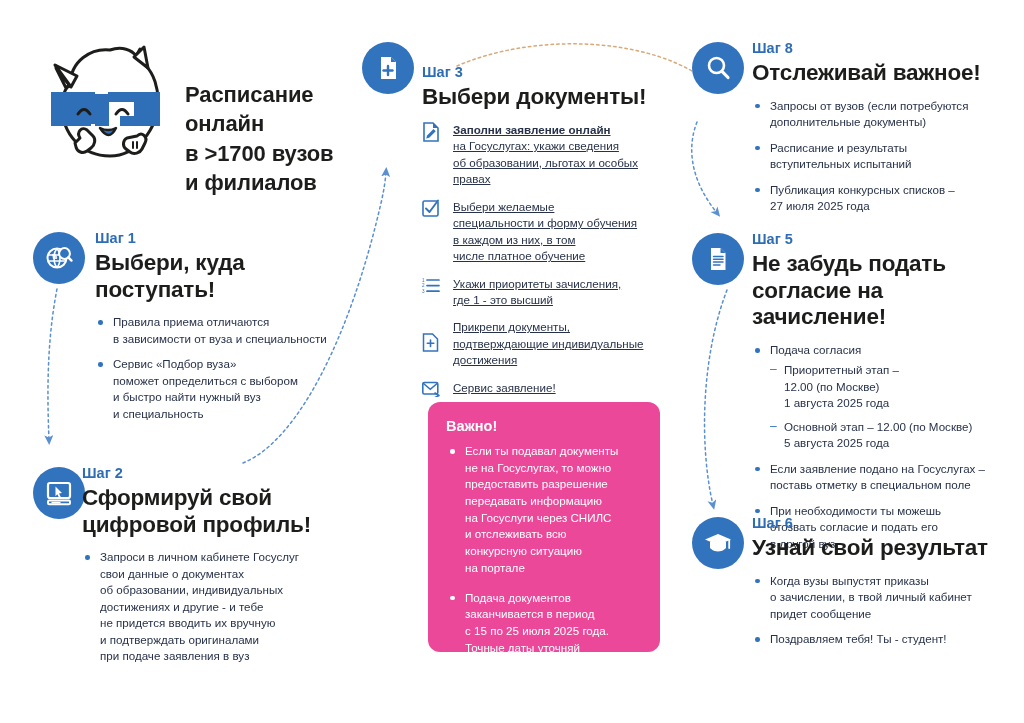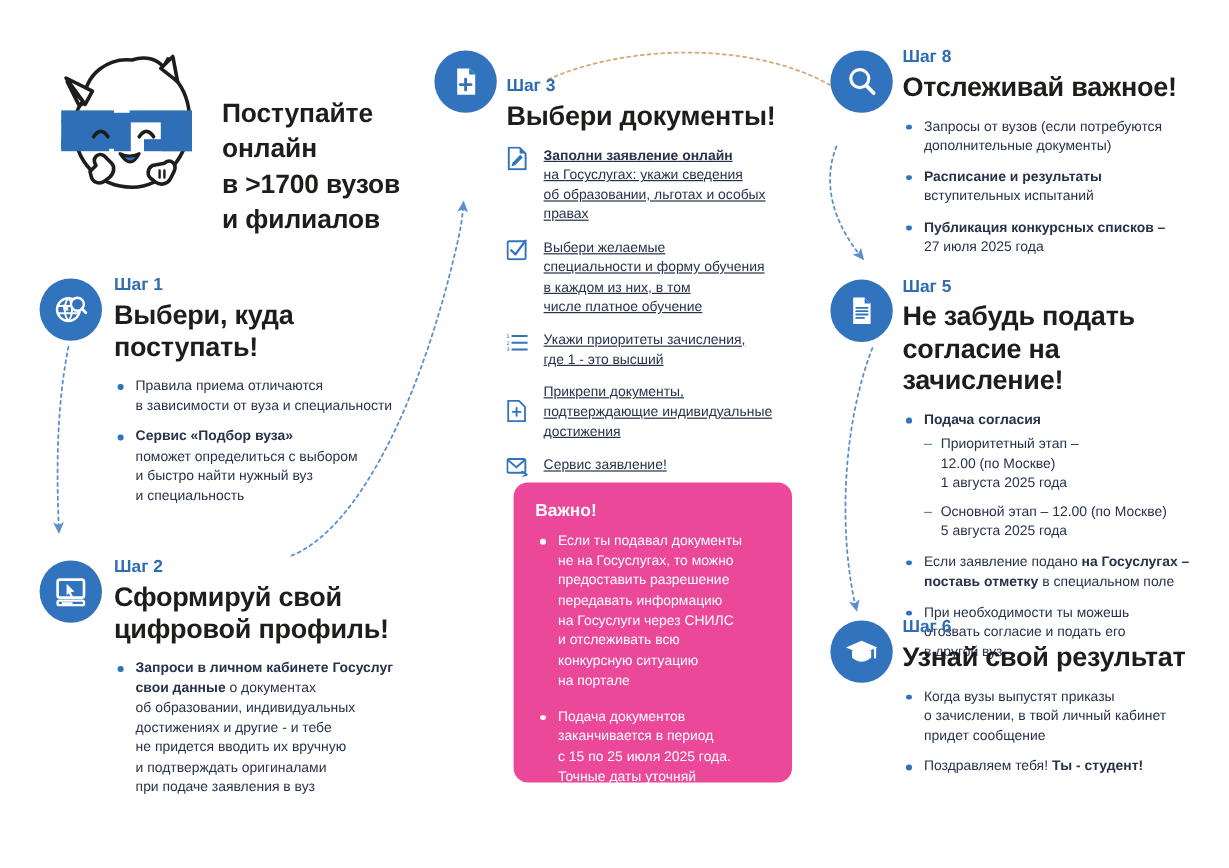--- a/index.html
+++ b/index.html
@@ -53,21 +53,21 @@
   }
   ul.bullets > li:last-child { margin-bottom: 0; }
   ul.bullets > li::before {
     content: "";
     position: absolute;
     left: 3px; top: 6px;
     width: 4.5px; height: 4.5px;
     border-radius: 50%;
     background: #3273bd;
   }
-  ul.bullets b, ul.bullets strong { font-weight: bold; }
+  ul.bullets b, ul.bullets strong { font-weight: normal; }
 
   ul.dashes { list-style: none; margin-top: 4px; }
   ul.dashes > li {
     position: relative;
     padding-left: 14px;
     color: #27324a;
     font-size: 11.6px;
     line-height: 1.42;
     margin-bottom: 7px;
   }
@@ -183,21 +183,21 @@
       <path d="M70,90 q9,14 16,0 q-8,4 -16,0 Z" fill="#2f6fb8" stroke="#1d1d1b" stroke-width="2.5" stroke-linejoin="round"></path>
 
       <path d="M50,100 c-4,-6 2,-12 7,-8 l6,6 c3,3 2,9 -2,12 l-4,3 c-4,3 -10,1 -11,-4 l-1,-4 Z" fill="#fff" stroke="#1d1d1b" stroke-width="3" stroke-linejoin="round"></path>
 
       <path d="M107,98 c5,-5 11,1 8,7 l-3,6 c-2,4 -8,6 -12,3 l-4,-3 c-4,-3 -3,-9 1,-11 l10,-2 Z" fill="#fff" stroke="#1d1d1b" stroke-width="3" stroke-linejoin="round"></path>
       <path d="M103,104 l0,6 M107,104 l0,6" stroke="#1d1d1b" stroke-width="2" stroke-linecap="round"></path>
     </svg>
   </div>
 
   <div id="hero-text" style="left:185px; top:80px; width:180px;">
-    <div>Поступайте</div>
+    <div>Расписание</div>
     <div>онлайн</div>
     <div>в &gt;1700 вузов</div>
     <div>и филиалов</div>
   </div>
 
   <div class="circle" style="left:33px; top:232px;">
     <svg width="30" height="30" viewBox="0 0 30 30">
       <circle cx="13" cy="15" r="9.5" fill="none" stroke="#fff" stroke-width="2"></circle>
       <path d="M13,5.5 C9,10 9,20 13,24.5 M13,5.5 C17,10 17,20 13,24.5 M3.8,12 L22,12 M3.8,18 L22,18" fill="none" stroke="#fff" stroke-width="1.6"></path>
       <circle cx="13" cy="15" r="9.5" fill="#fff" opacity="0"></circle>
@@ -216,21 +216,21 @@
   </div>
 
   <div class="circle" style="left:33px; top:467px;">
     <svg width="30" height="30" viewBox="0 0 30 30">
       <rect x="4" y="5" width="22" height="15" rx="2" fill="none" stroke="#fff" stroke-width="2.2"></rect>
       <path d="M11.5,8.5 L18,15 L15,15.5 L16.8,19 L15,19.8 L13.3,16.3 L11.5,18.3 Z" fill="#fff"></path>
       <rect x="4" y="22.5" width="22" height="3.8" rx="1.2" fill="none" stroke="#fff" stroke-width="2"></rect>
       <rect x="7.5" y="23.8" width="9" height="1.6" fill="#fff"></rect>
     </svg>
   </div>
-  <div class="block" style="left:95px; top:465px; width:275px;">
+  <div class="block" style="left:82px; top:465px; width:275px;">
     <div class="step-label">Шаг 2</div>
     <div class="step-title">Сформируй свой цифровой профиль!</div>
     <ul class="bullets">
       <li><b>Запроси в личном кабинете Госуслуг<br>свои данные</b> о документах<br>об образовании, индивидуальных<br>достижениях и другие - и тебе<br>не придется вводить их вручную<br>и подтверждать оригиналами<br>при подаче заявления в вуз</li>
     </ul>
   </div>
 
   <div class="circle" style="left:362px; top:42px;">
     <svg width="30" height="30" viewBox="0 0 30 30">
       <path d="M8,4 h10 l5,5 v17 h-15 z" fill="#fff"></path>

